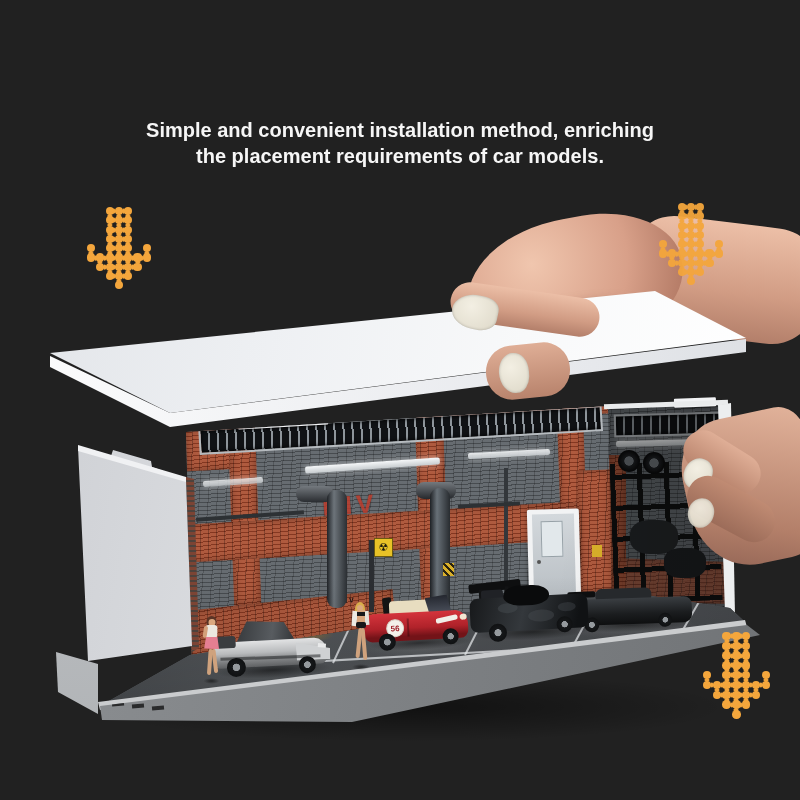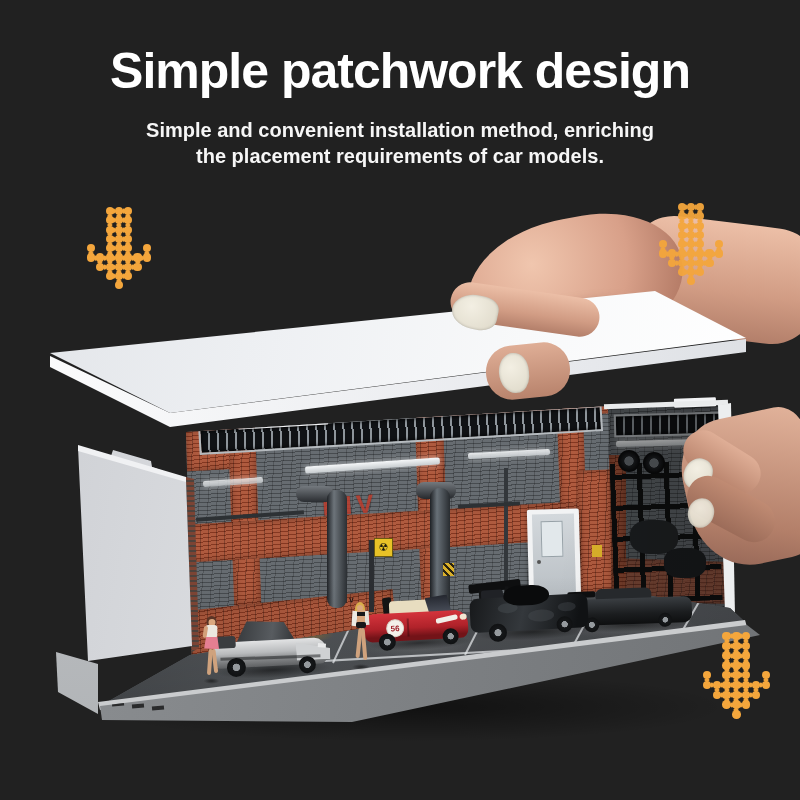--- a/index.html
+++ b/index.html
@@ -38,21 +38,20 @@
   .skin1{background:linear-gradient(180deg,#ecbfa7,#d19c84 60%,#b37f6a);}
   .nail{background:radial-gradient(circle at 40% 35%,#f3efe3,#ddd8c8);box-shadow:inset 0 0 3px rgba(0,0,0,.25);}
   .shadow{position:absolute;border-radius:50%;background:radial-gradient(rgba(0,0,0,.5),rgba(0,0,0,0) 70%);}
   .wheel{position:absolute;border-radius:50%;background:radial-gradient(#959a9e 26%,#16181a 30%,#0b0c0d 100%);}
 </style>
 </head>
 <body>
 
 <div class="stage">
 
-  <div class="title">Simple patchwork design</div>
   <div class="subline" style="top:145px;">the placement requirements of car models.</div>
   <div class="subline" style="top:119px;">Simple and convenient installation method, enriching</div>
 
   <div class="layer arrow" style="opacity: 1;">
       <div class="dot" style="left: 105.5px; top: 206.9px; width: 8.2px; height: 8.2px;"></div>
       <div class="dia" style="left: 112.405px; top: 209.155px; width: 3.69px; height: 3.69px;"></div>
       <div class="dia" style="left: 107.755px; top: 213.805px; width: 3.69px; height: 3.69px;"></div>
       <div class="dot" style="left: 114.8px; top: 206.9px; width: 8.2px; height: 8.2px;"></div>
       <div class="dia" style="left: 121.705px; top: 209.155px; width: 3.69px; height: 3.69px;"></div>
       <div class="dia" style="left: 117.055px; top: 213.805px; width: 3.69px; height: 3.69px;"></div>

